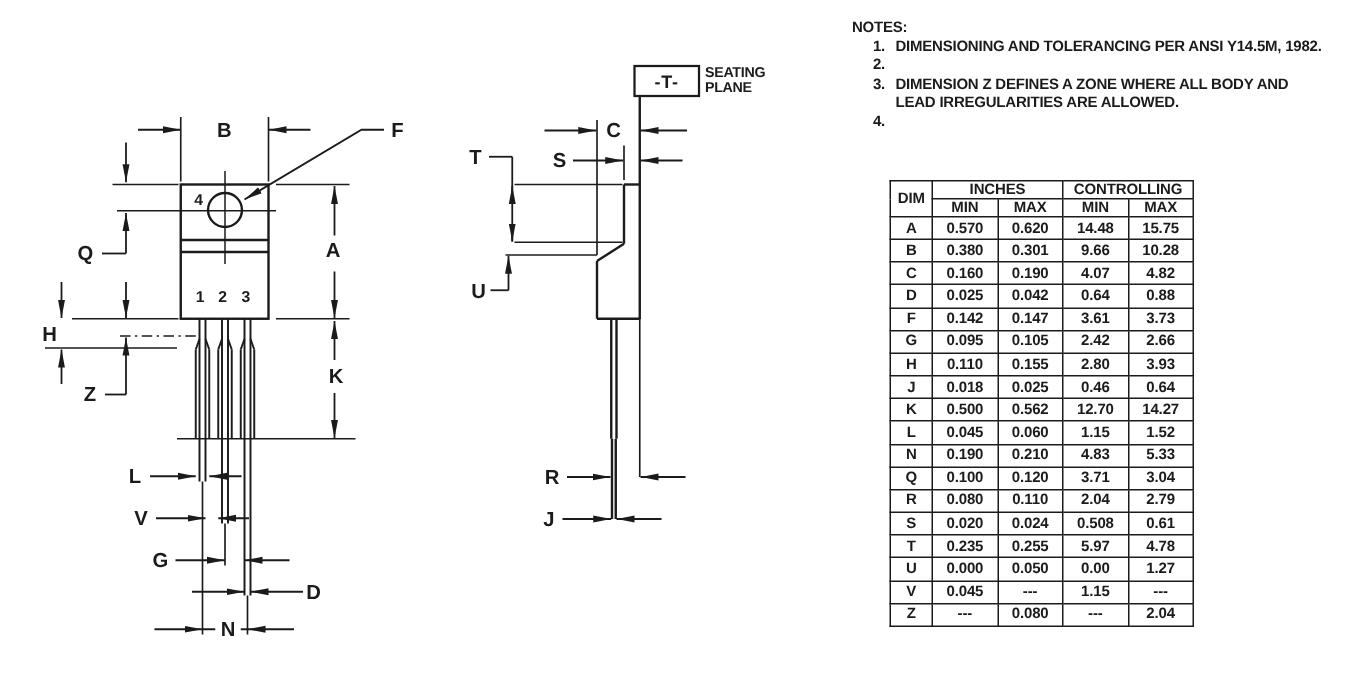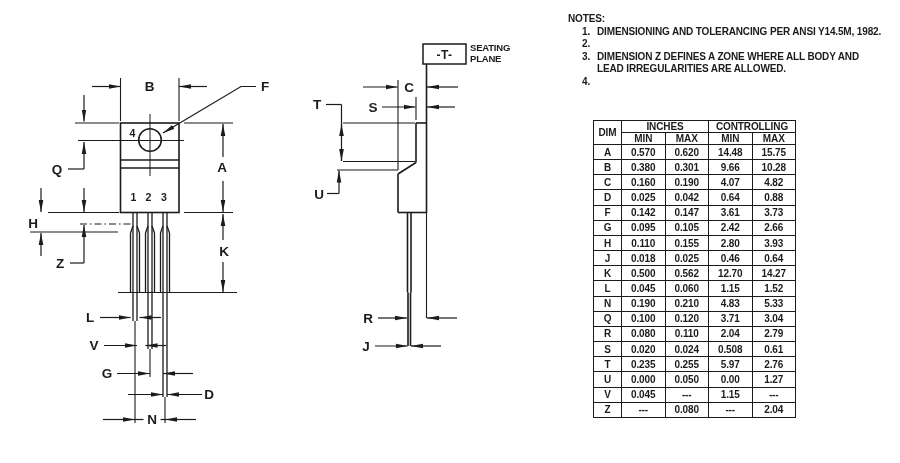--- a/index.html
+++ b/index.html
@@ -333,21 +333,21 @@
           <td class="c1">0.020</td>
           <td class="c2">0.024</td>
           <td class="c3">0.508</td>
           <td class="c4">0.61</td>
         </tr>
         <tr>
           <td class="c0">T</td>
           <td class="c1">0.235</td>
           <td class="c2">0.255</td>
           <td class="c3">5.97</td>
-          <td class="c4">2.76</td>
+          <td class="c4">4.78</td>
         </tr>
         <tr>
           <td class="c0">U</td>
           <td class="c1">0.000</td>
           <td class="c2">0.050</td>
           <td class="c3">0.00</td>
           <td class="c4">1.27</td>
         </tr>
         <tr>
           <td class="c0">V</td>

